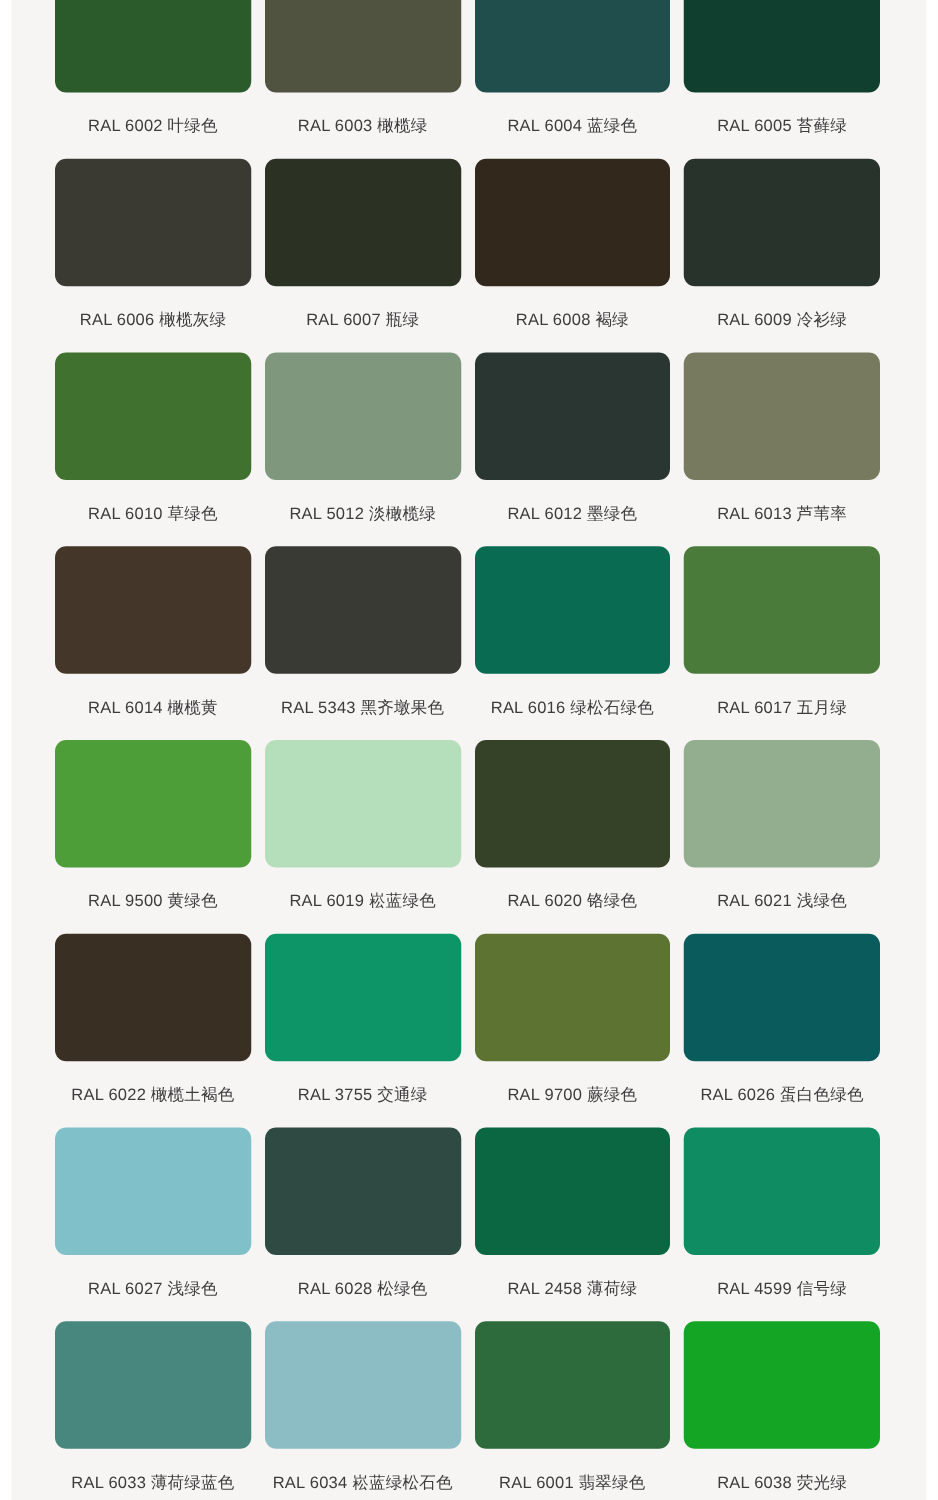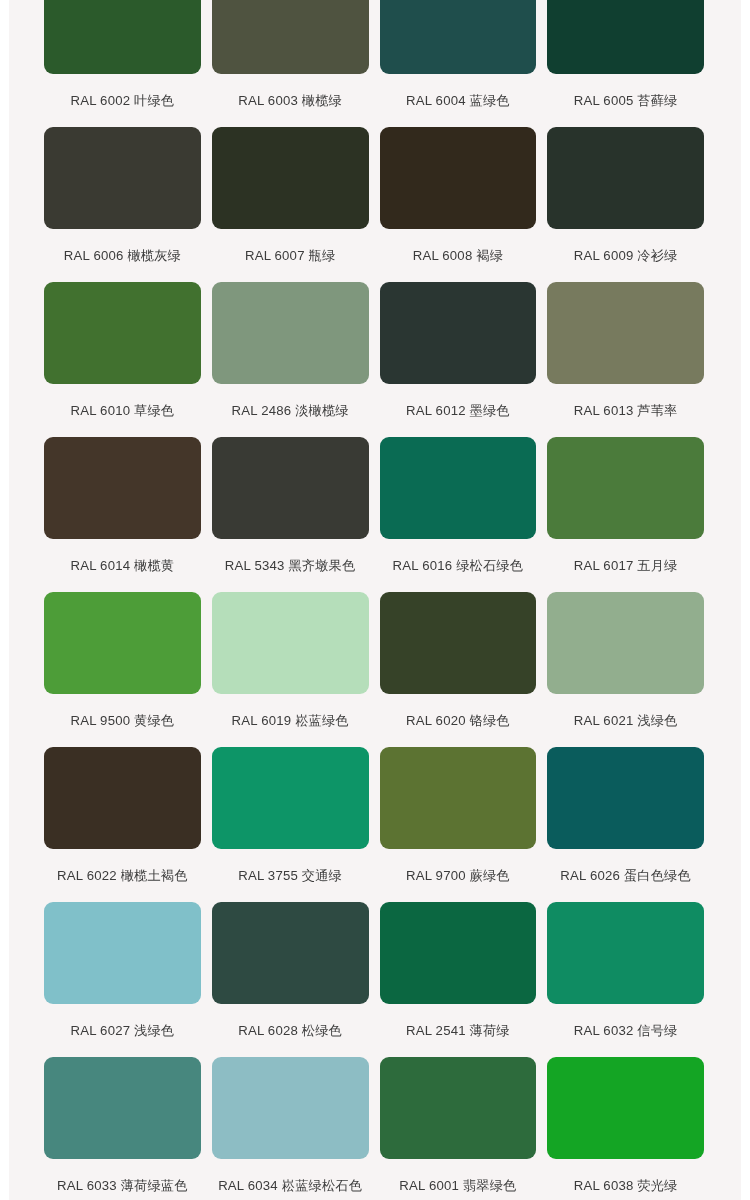--- a/index.html
+++ b/index.html
@@ -133,21 +133,21 @@
         <div class="cell">
           <div class="swatch-wrap">
             <div class="swatch" style="background: rgb(65, 113, 47);"></div>
           </div>
           <div class="caption">RAL 6010 草绿色</div>
         </div>
         <div class="cell">
           <div class="swatch-wrap">
             <div class="swatch" style="background: rgb(127, 151, 125);"></div>
           </div>
-          <div class="caption">RAL 2486 淡橄榄绿</div>
+          <div class="caption">RAL 5012 淡橄榄绿</div>
         </div>
         <div class="cell">
           <div class="swatch-wrap">
             <div class="swatch" style="background: rgb(42, 54, 50);"></div>
           </div>
           <div class="caption">RAL 6012 墨绿色</div>
         </div>
         <div class="cell">
           <div class="swatch-wrap">
             <div class="swatch" style="background: rgb(119, 122, 94);"></div>
@@ -235,27 +235,27 @@
         <div class="cell">
           <div class="swatch-wrap">
             <div class="swatch" style="background: rgb(46, 74, 66);"></div>
           </div>
           <div class="caption">RAL 6028 松绿色</div>
         </div>
         <div class="cell">
           <div class="swatch-wrap">
             <div class="swatch" style="background: rgb(11, 103, 65);"></div>
           </div>
-          <div class="caption">RAL 2541 薄荷绿</div>
+          <div class="caption">RAL 2458 薄荷绿</div>
         </div>
         <div class="cell">
           <div class="swatch-wrap">
             <div class="swatch" style="background: rgb(15, 140, 98);"></div>
           </div>
-          <div class="caption">RAL 6032 信号绿</div>
+          <div class="caption">RAL 4599 信号绿</div>
         </div>
         <div class="cell">
           <div class="swatch-wrap">
             <div class="swatch" style="background: rgb(71, 135, 126);"></div>
           </div>
           <div class="caption">RAL 6033 薄荷绿蓝色</div>
         </div>
         <div class="cell">
           <div class="swatch-wrap">
             <div class="swatch" style="background: rgb(141, 189, 196);"></div>

